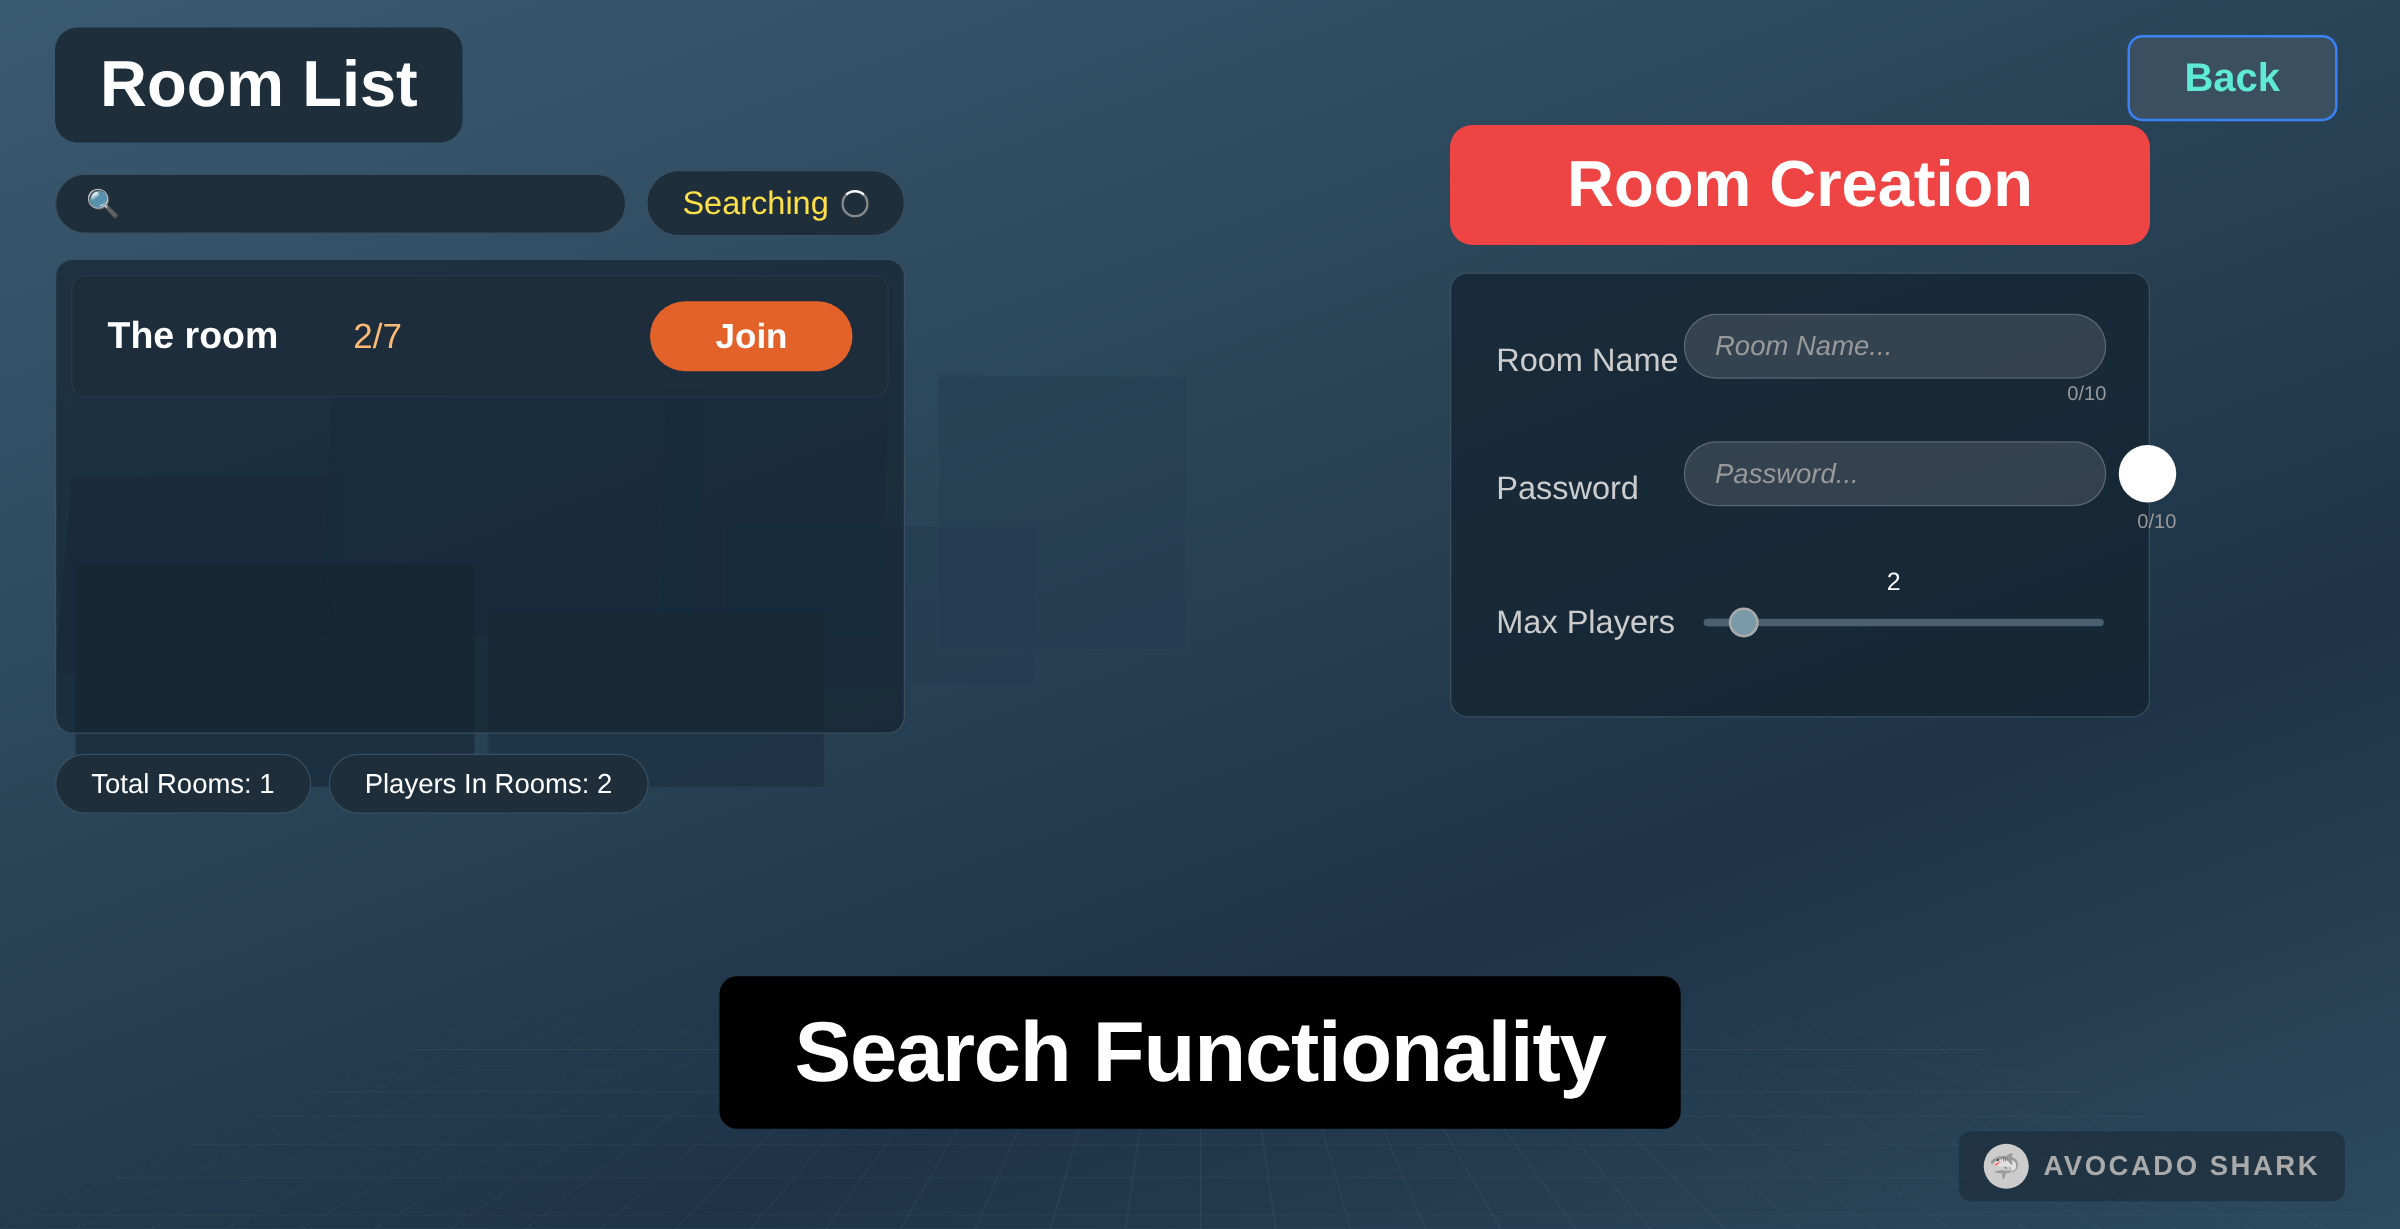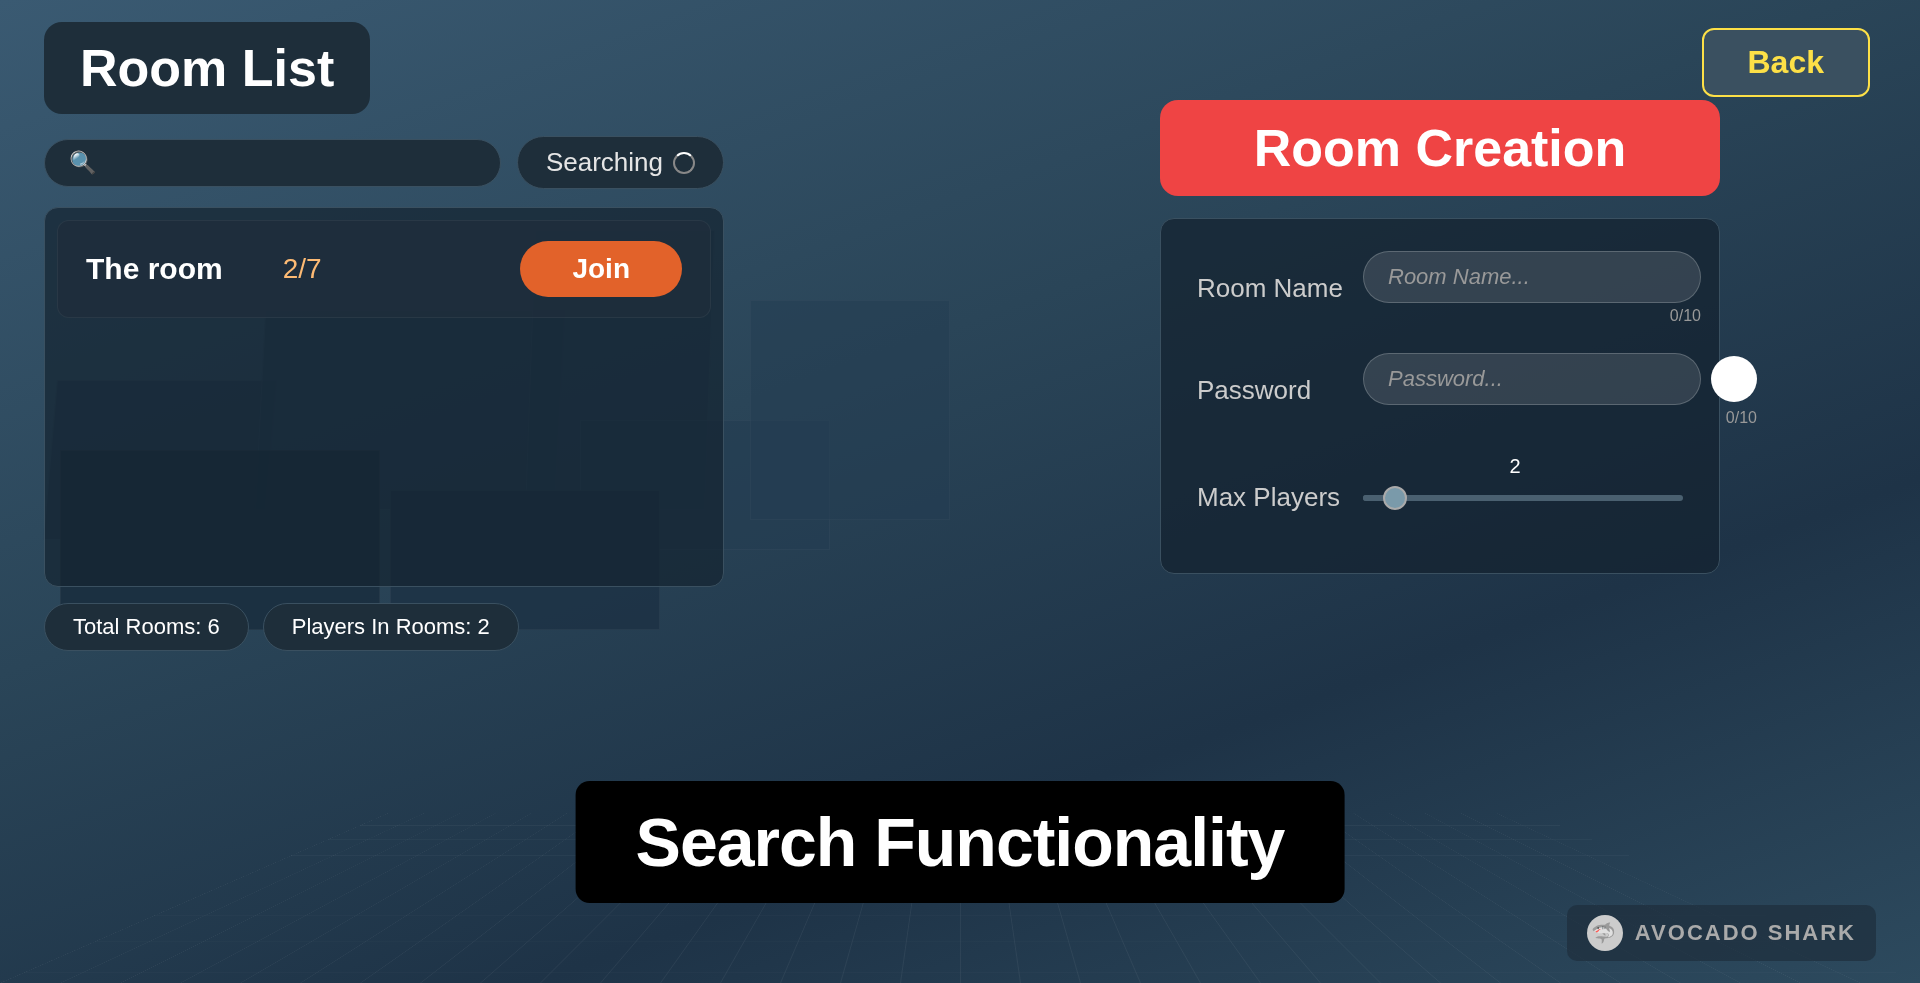--- a/index.html
+++ b/index.html
@@ -56,23 +56,23 @@
       position: absolute;
       inset: 0;
     }
 
     
     .back-btn {
       position: absolute;
       top: 28px;
       right: 50px;
       background: #3a5060;
-      border: 2px solid #fde047;
+      border: 2px solid #3b82f6;
       border-radius: 12px;
-      color: #fde047;
+      color: #5eead4;
       font-size: 32px;
       font-weight: bold;
       padding: 14px 44px;
       cursor: pointer;
     }
 
     
     .room-list-panel {
       position: absolute;
       top: 22px;
@@ -121,21 +121,21 @@
       color: #fff;
       font-size: 26px;
       width: 100%;
       caret-color: #fff;
     }
 
     .searching-badge {
       background: #1e2e3a;
       border-radius: 40px;
       padding: 10px 28px;
-      color: #e5e5e5;
+      color: #fde047;
       font-size: 26px;
       display: flex;
       align-items: center;
       gap: 10px;
       border: 1px solid #3a5060;
       white-space: nowrap;
     }
 
     .spinner {
       width: 22px;
@@ -228,21 +228,20 @@
       background: rgba(20, 35, 48, 0.75);
       border-radius: 14px;
       border: 1px solid #3a5060;
       padding: 32px 36px;
     }
 
     .form-row {
       display: flex;
       align-items: center;
       margin-bottom: 28px;
-      gap: 16px;
     }
 
     .form-label {
       color: #ccc;
       font-size: 26px;
       width: 150px;
       flex-shrink: 0;
     }
 
     .form-input {
@@ -423,21 +422,21 @@
 
     <div class="room-list-box">
       <div class="room-item">
         <span class="room-name">The room</span>
         <span class="room-players">2/7</span>
         <button class="join-btn">Join</button>
       </div>
     </div>
 
     <div class="stats-row">
-      <div class="stat-badge">Total Rooms: 6</div>
+      <div class="stat-badge">Total Rooms: 1</div>
       <div class="stat-badge">Players In Rooms: 2</div>
     </div>
   </div>
 
   <div class="room-creation-panel">
     <div class="room-creation-title">Room Creation</div>
 
     <div class="creation-box">
       
       <div class="form-row">

